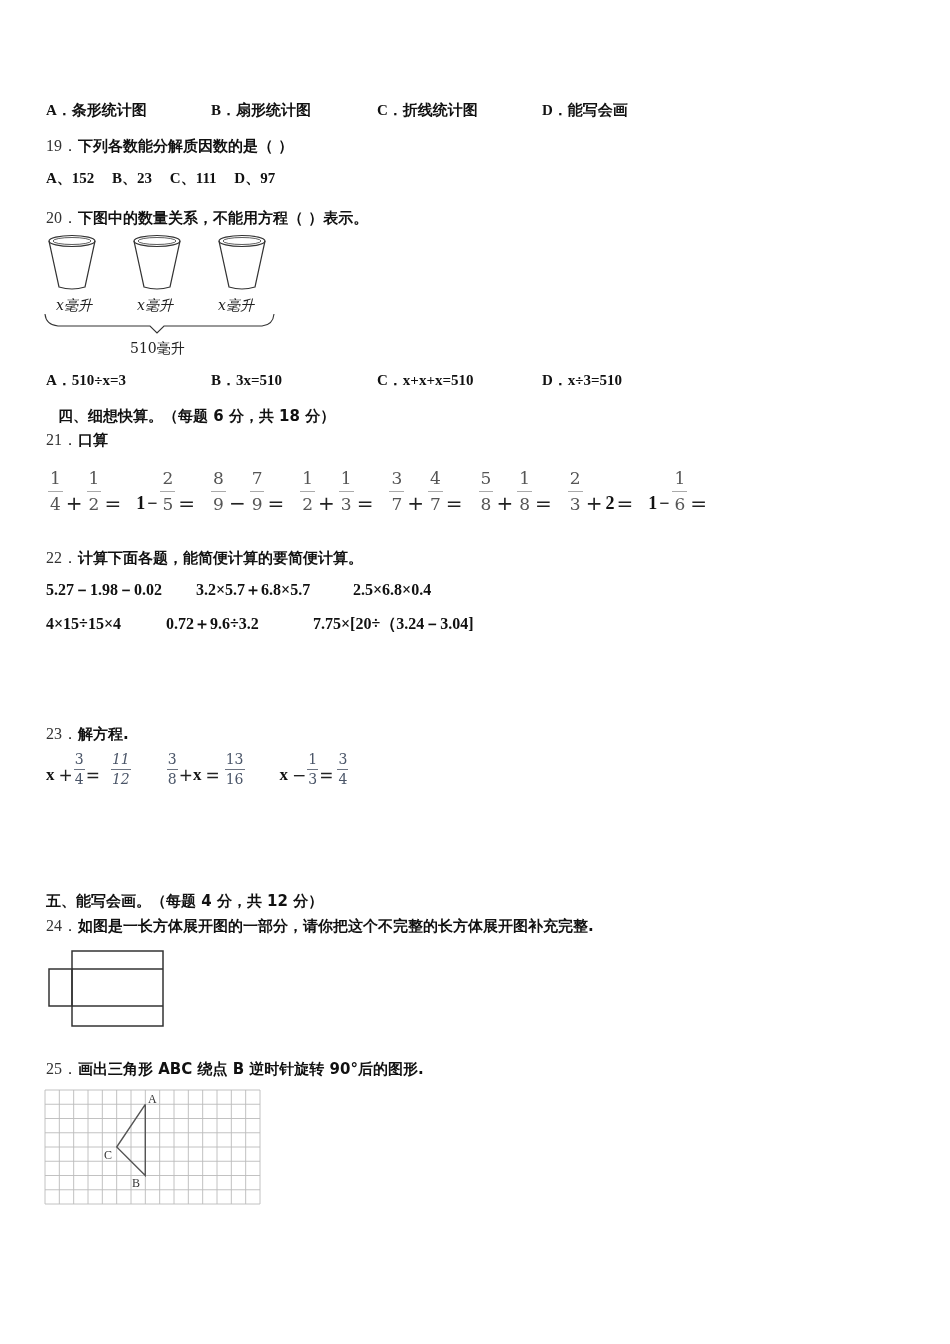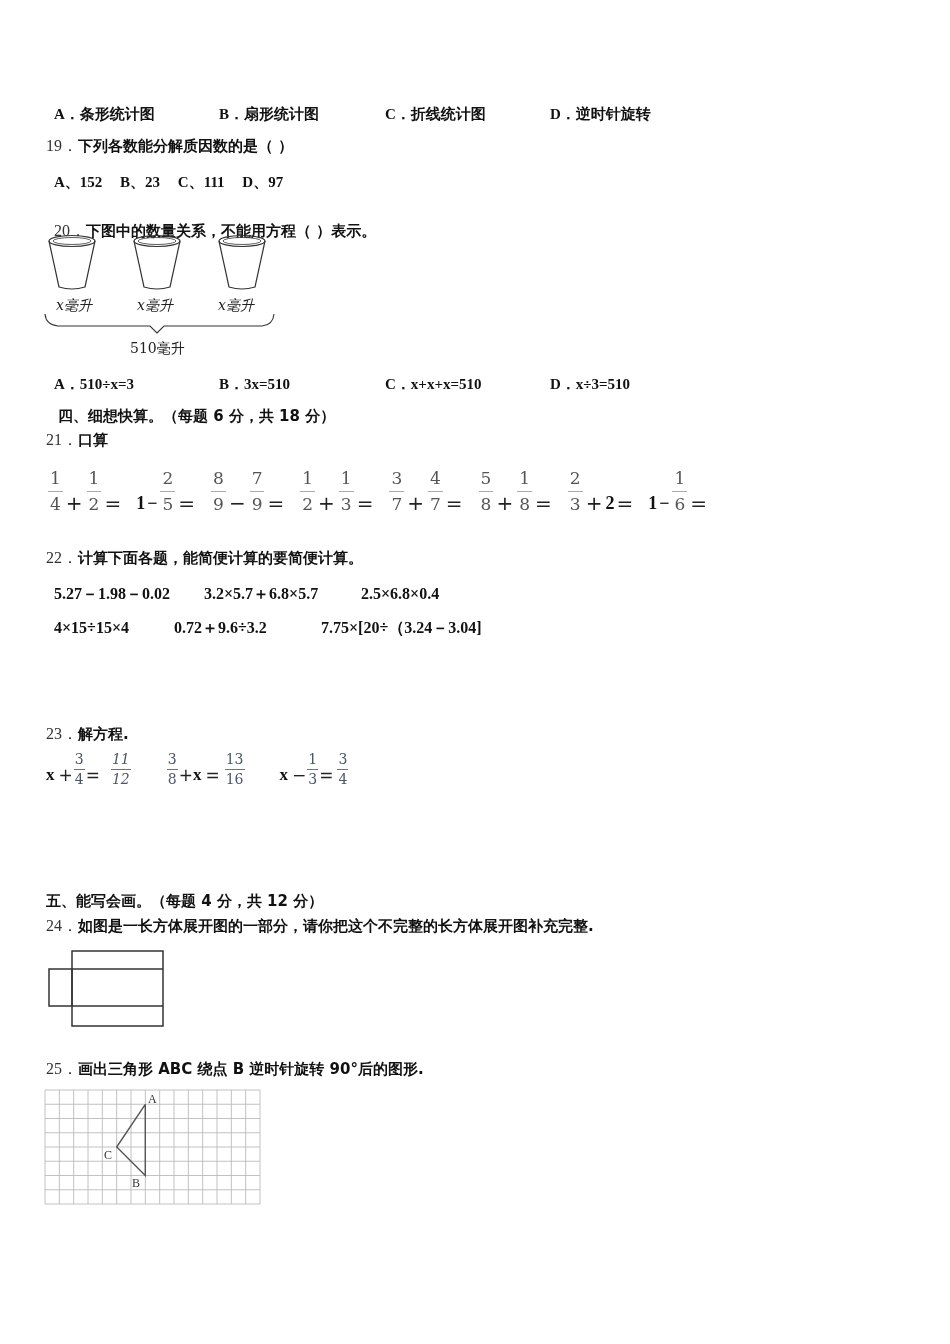--- a/index.html
+++ b/index.html
@@ -7,21 +7,21 @@
     width: 950px; height: 1344px; position: relative; overflow: hidden;
     font-family: "DejaVu Serif", "Liberation Serif", serif;
     color: #111;
   }
   .line {
     position: absolute; left: 46px; white-space: nowrap;
     font-size: 15px; line-height: 20px; font-weight: bold;
     font-family: "DejaVu Serif", "Liberation Serif", serif;
   }
   .qnum { font-weight: normal; color: #333; font-family: "Liberation Serif", serif; font-size: 16px; }
-  .opt { position: absolute; white-space: nowrap; font-weight: bold; font-size: 15px; line-height: 24px; font-family: "Liberation Serif", "DejaVu Serif", serif; margin-left: 8px; }
+  .opt { position: absolute; white-space: nowrap; font-weight: bold; font-size: 15px; line-height: 16px; font-family: "Liberation Serif", "DejaVu Serif", serif; }
   .opt .cn { font-family: "DejaVu Sans", sans-serif; font-size: 15px; }
   .sec { font-family: "DejaVu Sans", sans-serif; font-weight: bold; }
   .cn { font-family: "DejaVu Sans", sans-serif; font-weight: bold; }
   .math-b { font-family: "Liberation Serif", serif; font-weight: bold; font-size: 16px; }
 
   
   .frac-row { position: absolute; left: 46px; top: 462px; height: 52px; display: flex; align-items: flex-end; }
   .frac {
     display: inline-flex; flex-direction: column; align-items: center;
     font-family: "DejaVu Serif", serif; color: #555; font-size: 17px; line-height: 19px;
@@ -51,34 +51,34 @@
 <div class="opt" style="left:46px; top:102px;">
   <span>A．</span><span class="cn">条形统计图</span>
 </div>
 <div class="opt" style="left:211px; top:102px;">
   <span>B．</span><span class="cn">扇形统计图</span>
 </div>
 <div class="opt" style="left:377px; top:102px;">
   <span>C．</span><span class="cn">折线统计图</span>
 </div>
 <div class="opt" style="left:542px; top:102px;">
-  <span>D．</span><span class="cn">逆时针旋转</span>
+  <span>D．</span><span class="cn">能写会画</span>
 </div>
 
 <div class="line" style="top:136px;text-align:right;">
   <span class="qnum">19．</span><span class="cn">下列各数能分解质因数的是（   ）</span>
 </div>
 <div class="opt" style="left:46px; top:170px;font-family:Liberation Serif, serif;">
   <span><span>A、</span><span>152</span></span>
   <span style="margin-left:14px;"><span>B、</span><span>23</span></span>
   <span style="margin-left:14px;"><span>C、</span><span>111</span></span>
   <span style="margin-left:14px;"><span>D、</span><span>97</span></span>
 </div>
 
-<div class="line" style="top:221px;margin-left:8px;">
+<div class="line" style="top:208px;">
   <span class="qnum">20．</span><span class="cn">下图中的数量关系，不能用方程（    ）表示。</span>
 </div>
 
 <svg style="left:0; top:0;" width="950" height="1344">
   <g stroke="#333" stroke-width="1.2" fill="none">
     <ellipse cx="72" cy="241" rx="23" ry="5.5"></ellipse>
     <ellipse cx="72" cy="241" rx="19" ry="3.5" stroke-width="0.8"></ellipse>
     <path d="M49 241 L59 287 Q72 291 85 287 L95 241"></path>
   </g>
   <g stroke="#333" stroke-width="1.2" fill="none">

